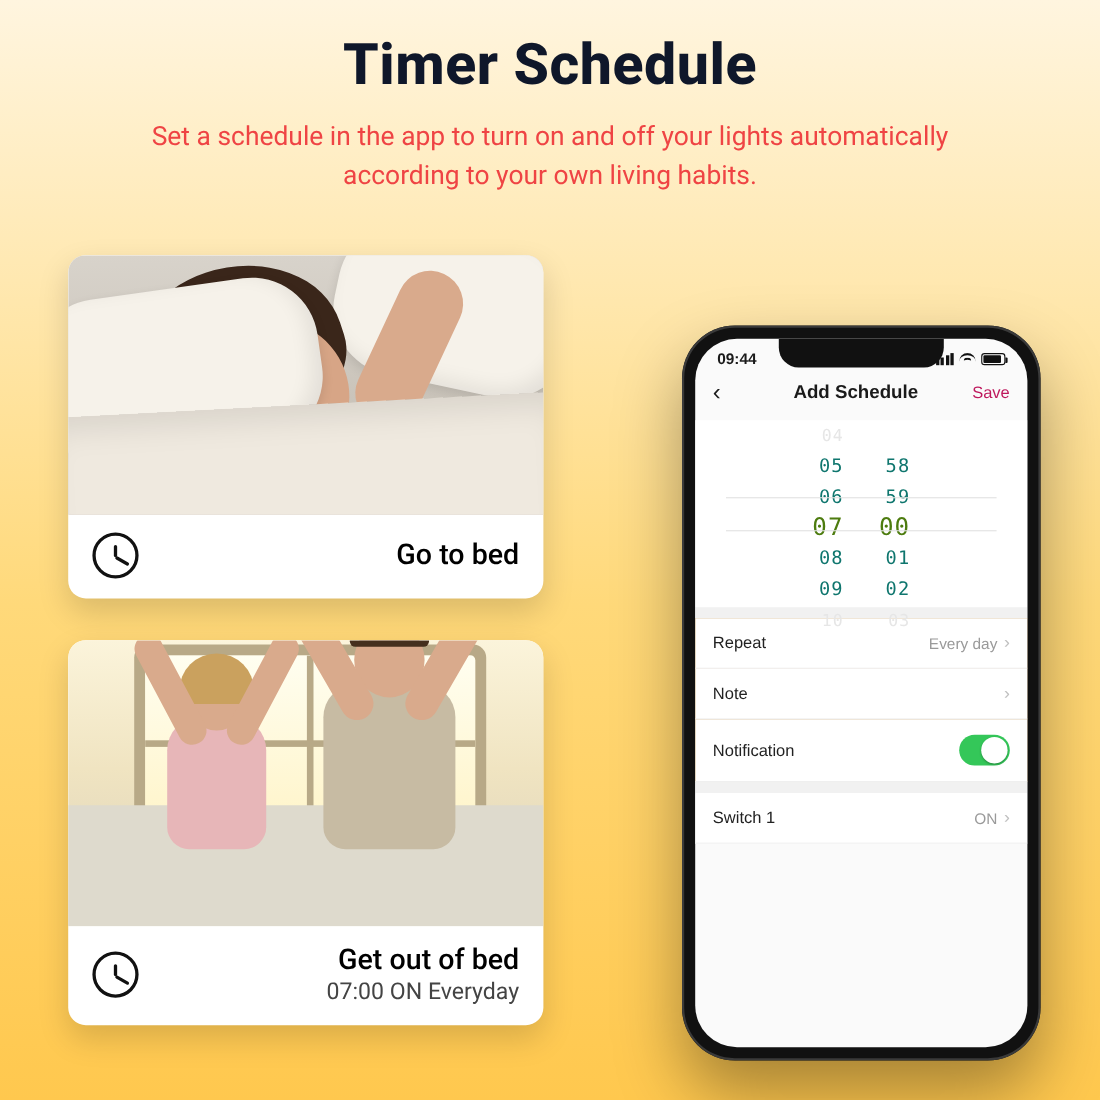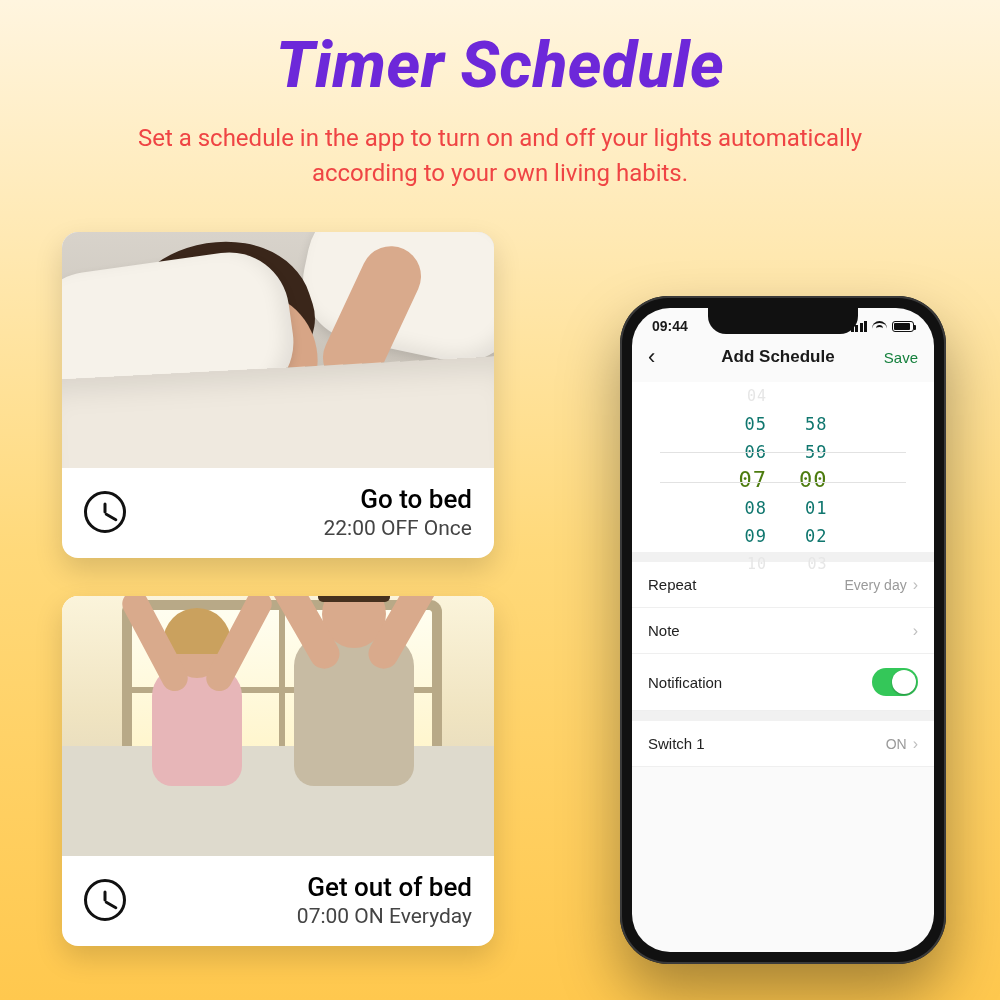--- a/index.html
+++ b/index.html
@@ -3,21 +3,21 @@
 <meta charset="utf-8">
 <style>
   * { margin:0; padding:0; box-sizing:border-box; }
   body {
     width:1000px; height:1000px;
     background:linear-gradient(180deg,#fff5df 0%,#ffd97a 55%,#ffc84e 100%);
     font-family:-apple-system,BlinkMacSystemFont,"Segoe UI",Roboto,Helvetica,Arial,sans-serif;
     position:relative; overflow:hidden;
   }
   .hero { text-align:center; padding-top:28px; }
-  .hero h1 { font-size:64px; font-weight:800; color:#6d28d9; letter-spacing:.5px;font-style:italic; }
+  .hero h1 { font-size:52px; font-weight:800; color:#0f172a; letter-spacing:.5px; }
   .hero p {
     margin:18px auto 0; max-width:830px; font-size:24px; line-height:1.45;
     color:#ef4444; text-align:center;
   }
 
   
   .cards { position:absolute; left:62px; top:232px; width:432px; }
   .card {
     background:#fff; border-radius:16px; overflow:hidden;
     box-shadow:0 12px 28px rgba(0,0,0,.15);
@@ -106,21 +106,21 @@
   .batt { width:22px; height:11px; border:1.5px solid #111; border-radius:3px; position:relative; }
   .batt::before{content:"";position:absolute;left:1px;top:1px;bottom:1px;width:80%;background:#111;border-radius:1px;}
   .batt::after{content:"";position:absolute;right:-3px;top:3px;width:2px;height:5px;background:#111;border-radius:0 1px 1px 0;}
 
   .navbar {
     display:flex; align-items:center; justify-content:space-between;
     padding:8px 16px 14px; font-size:16px;
   }
   .navbar .back { font-size:22px; line-height:1; width:30px; }
   .navbar .title { font-weight:600; font-size:17px; }
-  .navbar .save { font-size:15px; color:#15803d; width:40px; text-align:right; }
+  .navbar .save { font-size:15px; color:#be185d; width:40px; text-align:right; }
 
   .picker {
     display:flex; justify-content:center; gap:32px;
     font-variant-numeric:tabular-nums; letter-spacing:1px;
     position:relative; height:170px;
     font-family:"SF Mono",Menlo,Consolas,monospace;
     background:#fff;
   }
   .picker-col { text-align:center; }
   .picker-col div { height:28px; line-height:28px; font-size:17px; color:#c2c2c2;text-align:right; }
@@ -163,21 +163,20 @@
         <div class="head"></div>
         <div class="pillow p1"></div>
         <div class="arm"></div>
         <div class="sheet"></div>
       </div>
     </div>
     <div class="footer">
       <span class="clock-icon"></span>
       <div class="txt">
         <div class="title">Go to bed</div>
-        <div class="sub">22:00 OFF Once</div>
       </div>
     </div>
   </div>
 
   <div class="card card2">
     <div class="img">
       <div class="scene2">
         <div class="window">
             <div class="mullion mv"></div>
             <div class="mullion mh"></div>

